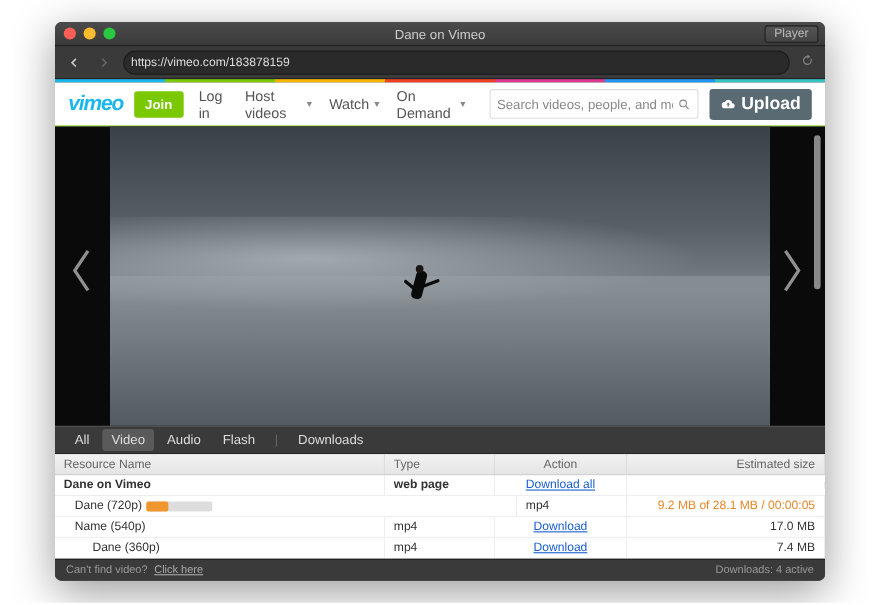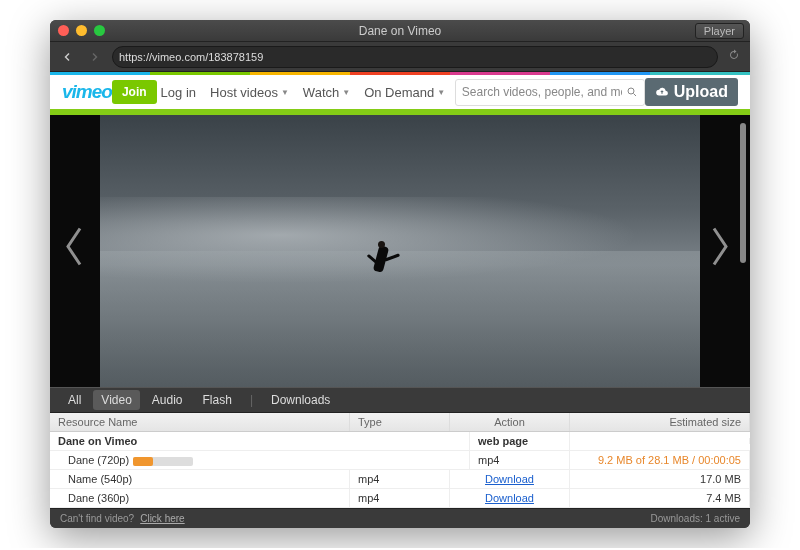--- a/index.html
+++ b/index.html
@@ -32,22 +32,22 @@
   .nav-btn { width:22px; height:20px; display:flex; align-items:center; justify-content:center; color:#ccc; border-radius:3px; }
   .nav-btn.disabled { color:#666; }
   .urlbar {
     flex:1; height:22px; background:#2a2a2a; border:1px solid #1a1a1a; border-radius:11px;
     color:#ddd; display:flex; align-items:center; padding:0 6px; font-size:11px;
   }
   .reload { width:20px; color:#888; text-align:center; }
   .color-strip { height:3px; display:flex; }
   .color-strip span { flex:1; }
   .vimeo-bar {
-    height:40px; background:#fff; display:flex; align-items:center; padding:0 12px; 
-    border-bottom:6px solid #84cc16;
+    height:40px; background:#fff; display:flex; align-items:center; padding:0 12px; gap:10px;
+    border-bottom:1px solid #84cc16;
   }
   .vimeo-logo { font-weight:900; font-size:19px; color:#1ab7ea; letter-spacing:-1px; font-style:italic;}
   .join-btn { background:#7ac800; color:#fff; font-weight:bold; border-radius:3px; padding:5px 10px; font-size:12px;}
   .vimeo-link { color:#555; font-size:13px; display:flex; align-items:center; gap:3px;}
   .caret { font-size:8px; color:#888; }
   .spacer { flex:1; }
   .search {
     width:190px; height:27px; border:1px solid #ddd; border-radius:3px; color:#888;
     display:flex; align-items:center; padding:0 6px; font-size:12px; gap:4px;
   }
@@ -219,43 +219,44 @@
     <div class="thead">
       <div class="cell name">Resource Name</div>
       <div class="cell type">Type</div>
       <div class="cell action">Action</div>
       <div class="cell size">Estimated size</div>
     </div>
     <div id="table-body">
         <div class="row">
           <div class="cell name" style="padding-left: 8px;"><b>Dane on Vimeo</b></div>
           <div class="cell type"><b>web page</b></div>
+          <div class="cell action"><span class="link">Download all</span></div>
           <div class="cell size"></div>
         </div>
         <div class="row">
           <div class="cell name" style="padding-left: 18px;">Dane (720p)<span class="progress"><span class="fill"></span></span></div>
           <div class="cell type">mp4</div>
           <div class="cell size orange">9.2 MB of 28.1 MB / 00:00:05</div>
         </div>
         <div class="row">
           <div class="cell name" style="padding-left: 18px;">Name (540p)</div>
           <div class="cell type">mp4</div>
           <div class="cell action"><span class="link">Download</span></div>
           <div class="cell size">17.0 MB</div>
         </div>
         <div class="row">
-          <div class="cell name" style="padding-left: 18px;">Dane (360p)</div>
+          <div class="cell name" style="padding-left: 18px; margin-left: 16px;">Dane (360p)</div>
           <div class="cell type">mp4</div>
           <div class="cell action"><span class="link">Download</span></div>
           <div class="cell size">7.4 MB</div>
         </div>
       </div>
   </div>
 
   <div class="statusbar">
     <span>Can't find video?</span>
     <span style="width:6px"></span>
     <span class="link" style="color:#aaa">Click here</span>
     <div class="spacer"></div>
-    <span>Downloads: 1 active</span>
+    <span>Downloads: 4 active</span>
   </div>
 
 </div>
 
 </body></html>

